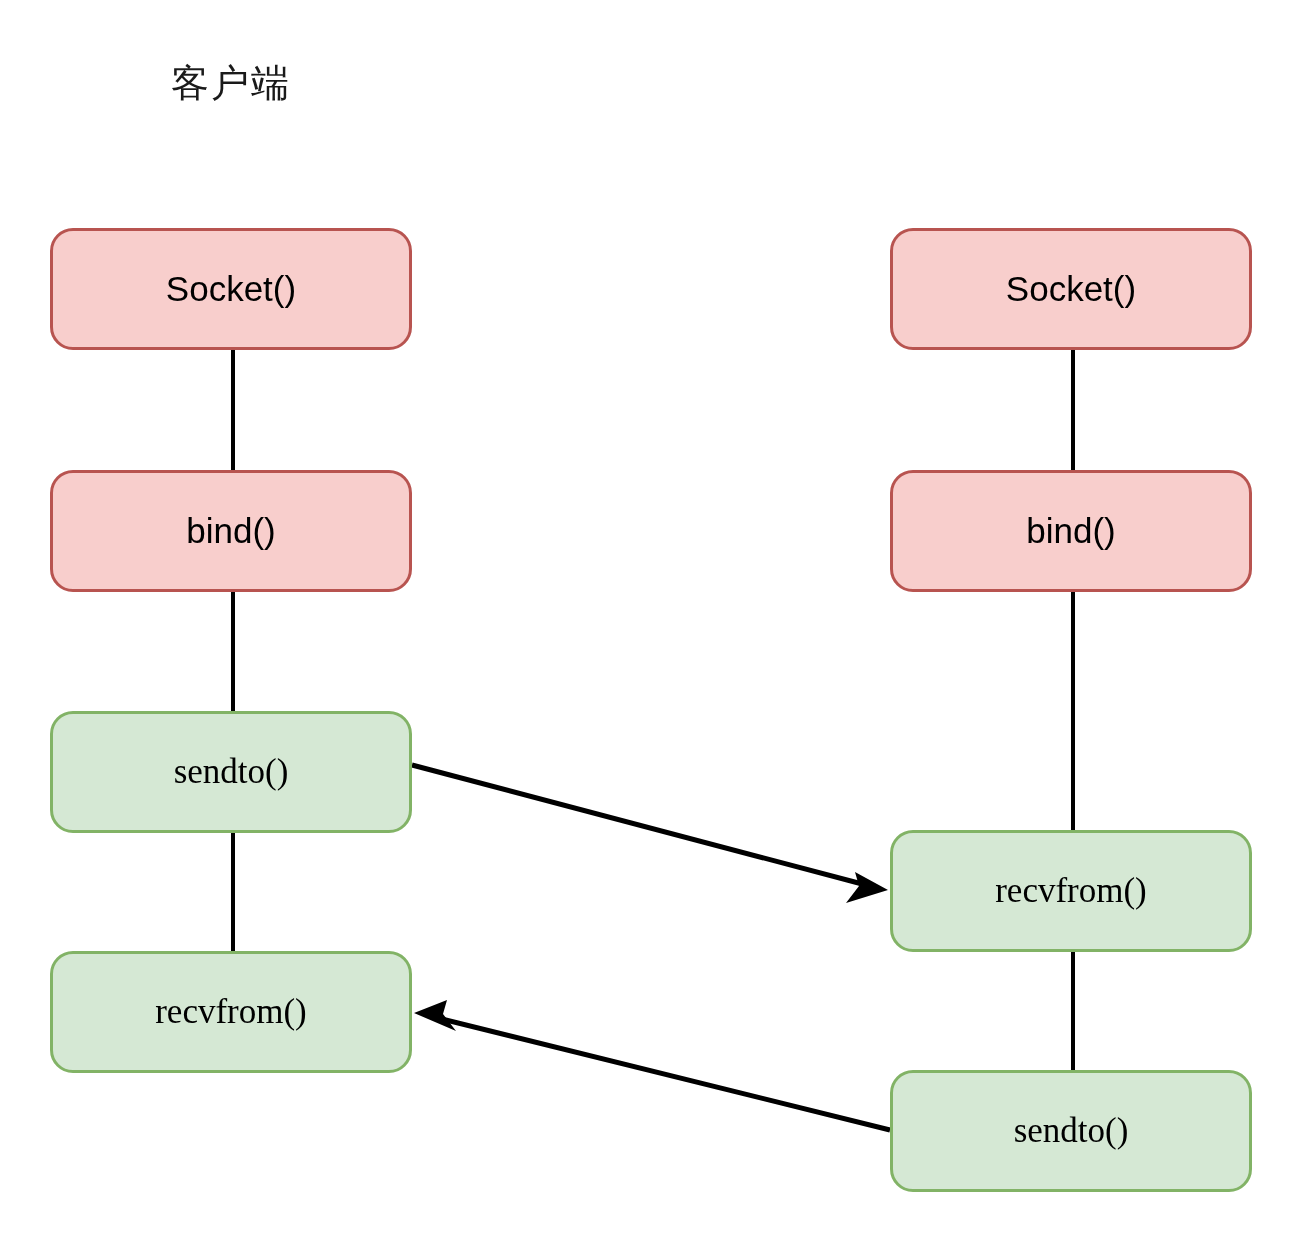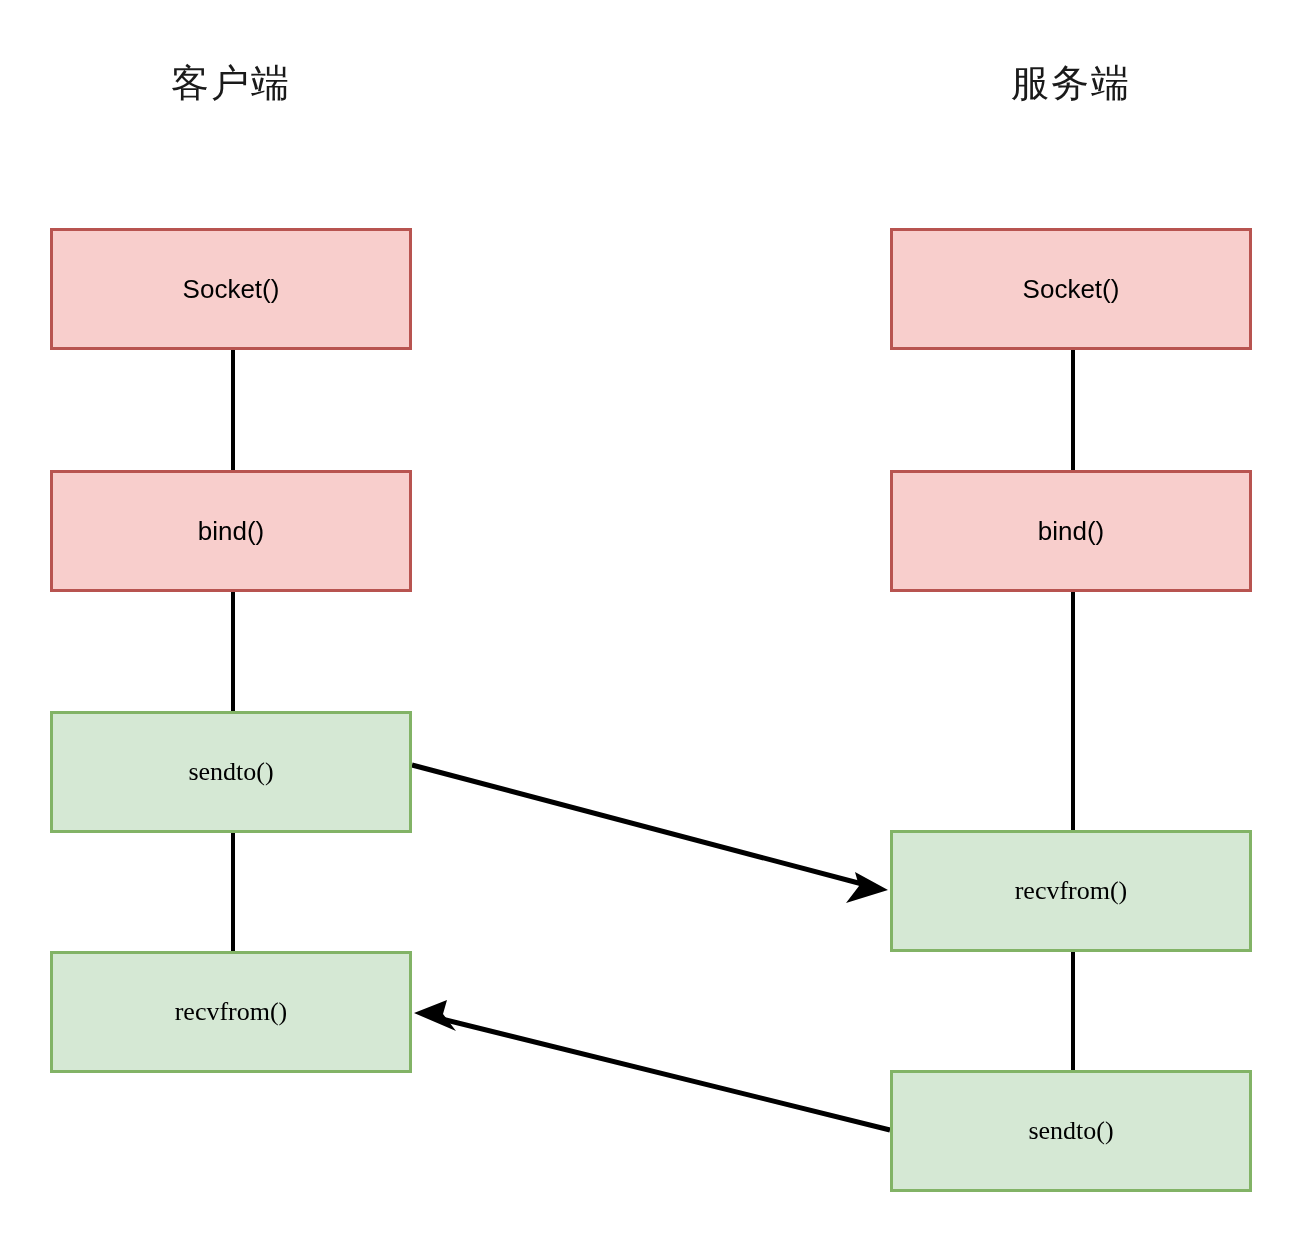--- a/index.html
+++ b/index.html
@@ -27,25 +27,26 @@
   }
   #title-client  { left: 50px;  top: 58px; width: 362px; }
   #title-server  { left: 890px; top: 58px; width: 362px; }
 
   .node {
     position: absolute;
     box-sizing: border-box;
     display: flex;
     align-items: center;
     justify-content: center;
-    font-size: 26px;
+    font-size: 35px;
     color: #000000;
     border-width: 3px;
     border-style: solid;
     z-index: 3;
+    border-radius: 23px;
   }
   .node.pink {
     background: #f8cecc;
     border-color: #b85450;
   }
   .node.green {
     background: #d5e8d4;
     border-color: #82b366;
     font-family: Liberation Serif, serif;
   }
@@ -69,21 +70,20 @@
     pointer-events: none;
   }
 </style>
 </head>
 <body>
 
 <div id="canvas">
 
   <div class="column-title" id="title-client">客户端</div>
 
-  <div class="column-title" id="title-server">服务端</div>
 
   <div class="vline" style="left:231px; top:350px; height:120px;"></div>
   <div class="vline" style="left:231px; top:592px; height:119px;"></div>
   <div class="vline" style="left:231px; top:833px; height:118px;"></div>
 
   <div class="vline" style="left:1071px; top:350px; height:120px;"></div>
   <div class="vline" style="left:1071px; top:592px; height:238px;"></div>
   <div class="vline" style="left:1071px; top:952px; height:118px;"></div>
 
   <svg id="arrow-layer" viewBox="0 0 1303 1243" xmlns="http://www.w3.org/2000/svg">

